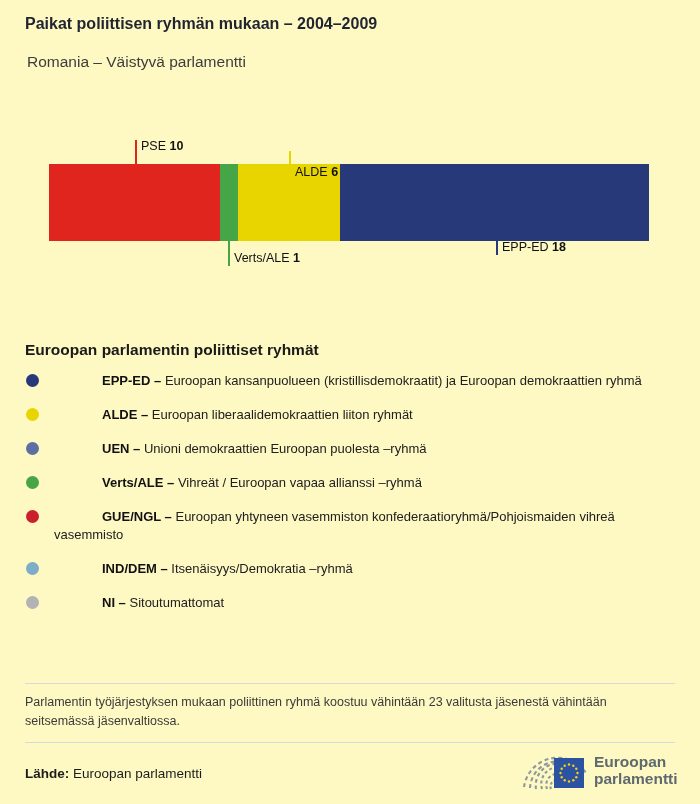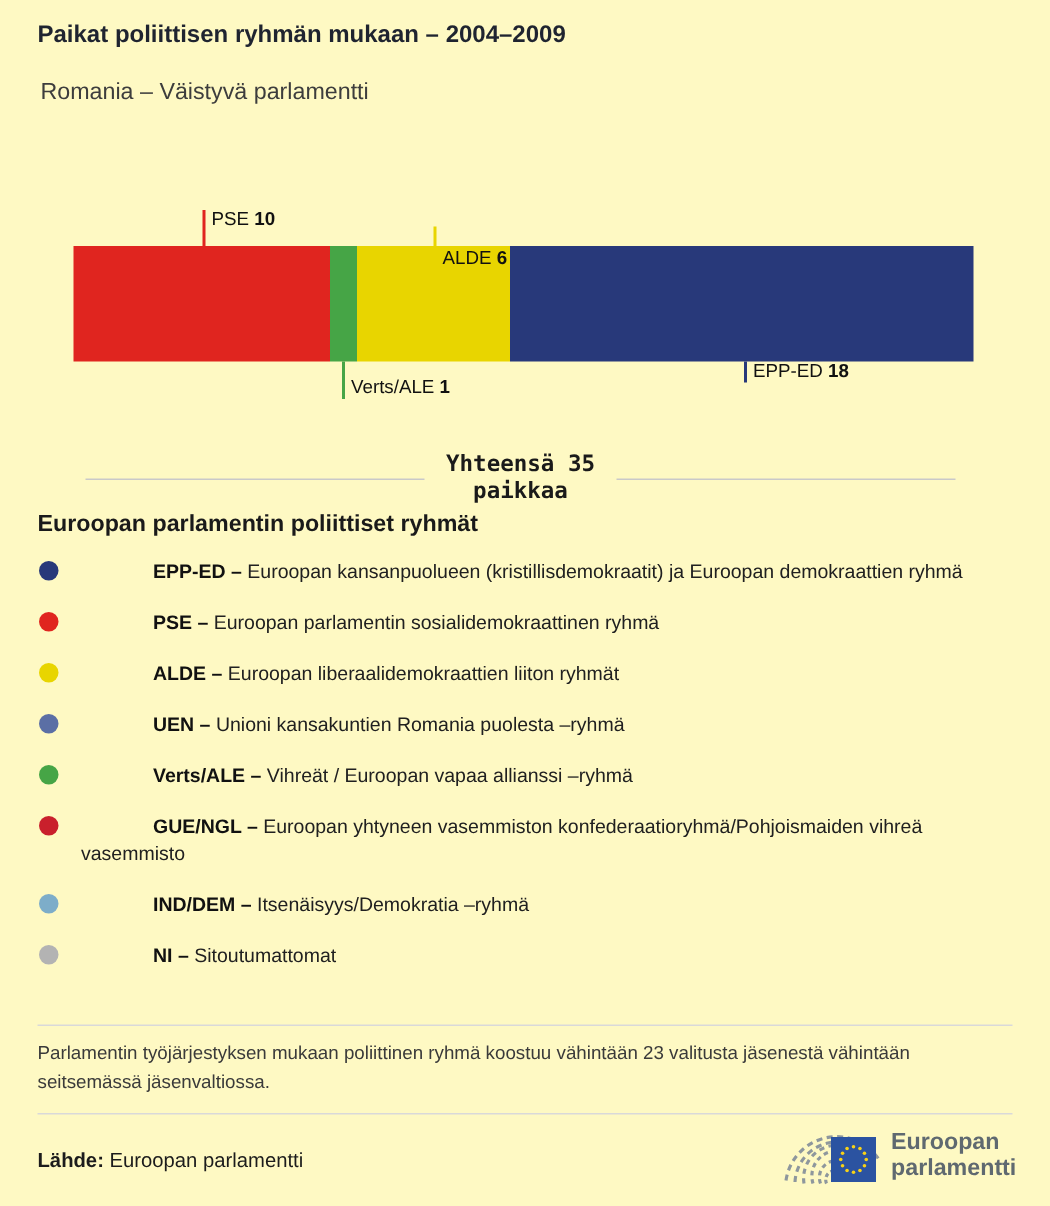--- a/index.html
+++ b/index.html
@@ -84,50 +84,38 @@
     <span>Verts/ALE</span>
     <b>1</b>
   </div>
 
   <div class="tick tick-epped" style="background-color: rgb(40, 57, 122);"></div>
   <div class="callout lbl-epped">
     <span>EPP-ED</span>
     <b>18</b>
   </div>
 
-  <div class="total-row">
-    <div class="rule"></div>
-    <div class="total-text">
-      <div>Yhteensä 35</div>
-      <div>paikkaa</div>
-    </div>
-    <div class="rule"></div>
-  </div>
 
   <div class="legend-heading">Euroopan parlamentin poliittiset ryhmät</div>
   <div class="legend">
 
     <div class="legend-item">
       <span class="dot" style="background-color: rgb(40, 57, 122);"></span>
       <span class="legend-text"><b>EPP-ED –</b> <span>Euroopan kansanpuolueen (kristillisdemokraatit) ja Euroopan demokraattien ryhmä</span></span>
     </div>
 
-    <div class="legend-item">
-      <span class="dot" style="background-color: rgb(224, 37, 31);"></span>
-      <span class="legend-text"><b>PSE –</b> <span>Euroopan parlamentin sosialidemokraattinen ryhmä</span></span>
-    </div>
 
     <div class="legend-item">
       <span class="dot" style="background-color: rgb(232, 213, 0);"></span>
       <span class="legend-text"><b>ALDE –</b> <span>Euroopan liberaalidemokraattien liiton ryhmät</span></span>
     </div>
 
     <div class="legend-item">
       <span class="dot" style="background-color: rgb(91, 111, 165);"></span>
-      <span class="legend-text"><b>UEN –</b> <span>Unioni kansakuntien Romania puolesta –ryhmä</span></span>
+      <span class="legend-text"><b>UEN –</b> <span>Unioni demokraattien Euroopan puolesta –ryhmä</span></span>
     </div>
 
     <div class="legend-item">
       <span class="dot" style="background-color: rgb(70, 165, 70);"></span>
       <span class="legend-text"><b>Verts/ALE –</b> <span>Vihreät / Euroopan vapaa allianssi –ryhmä</span></span>
     </div>
 
     <div class="legend-item">
       <span class="dot" style="background-color: rgb(201, 32, 44);"></span>
       <span class="legend-text"><b>GUE/NGL –</b> <span>Euroopan yhtyneen vasemmiston konfederaatioryhmä/Pohjoismaiden vihreä vasemmisto</span></span>

